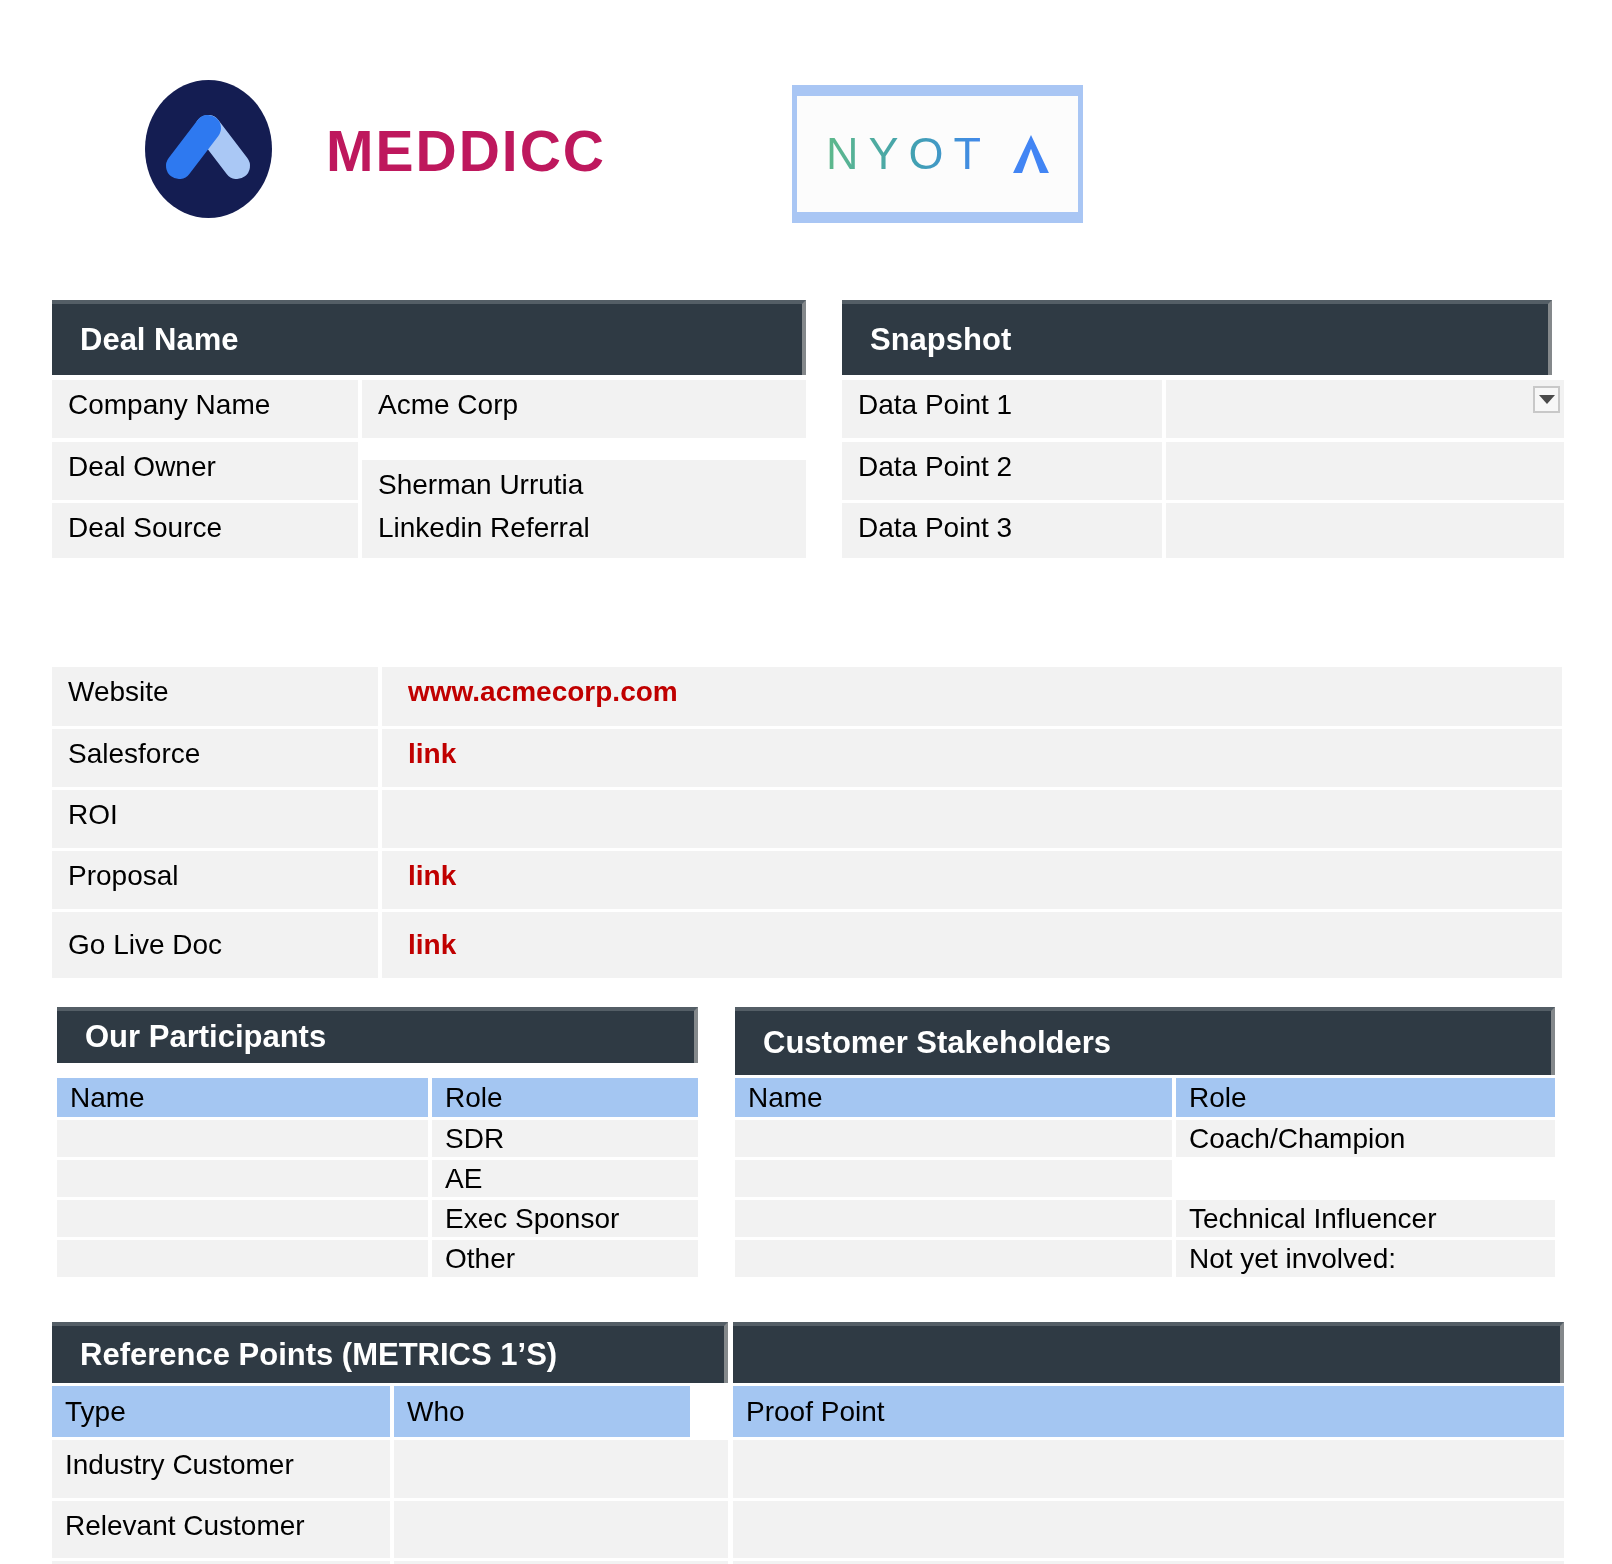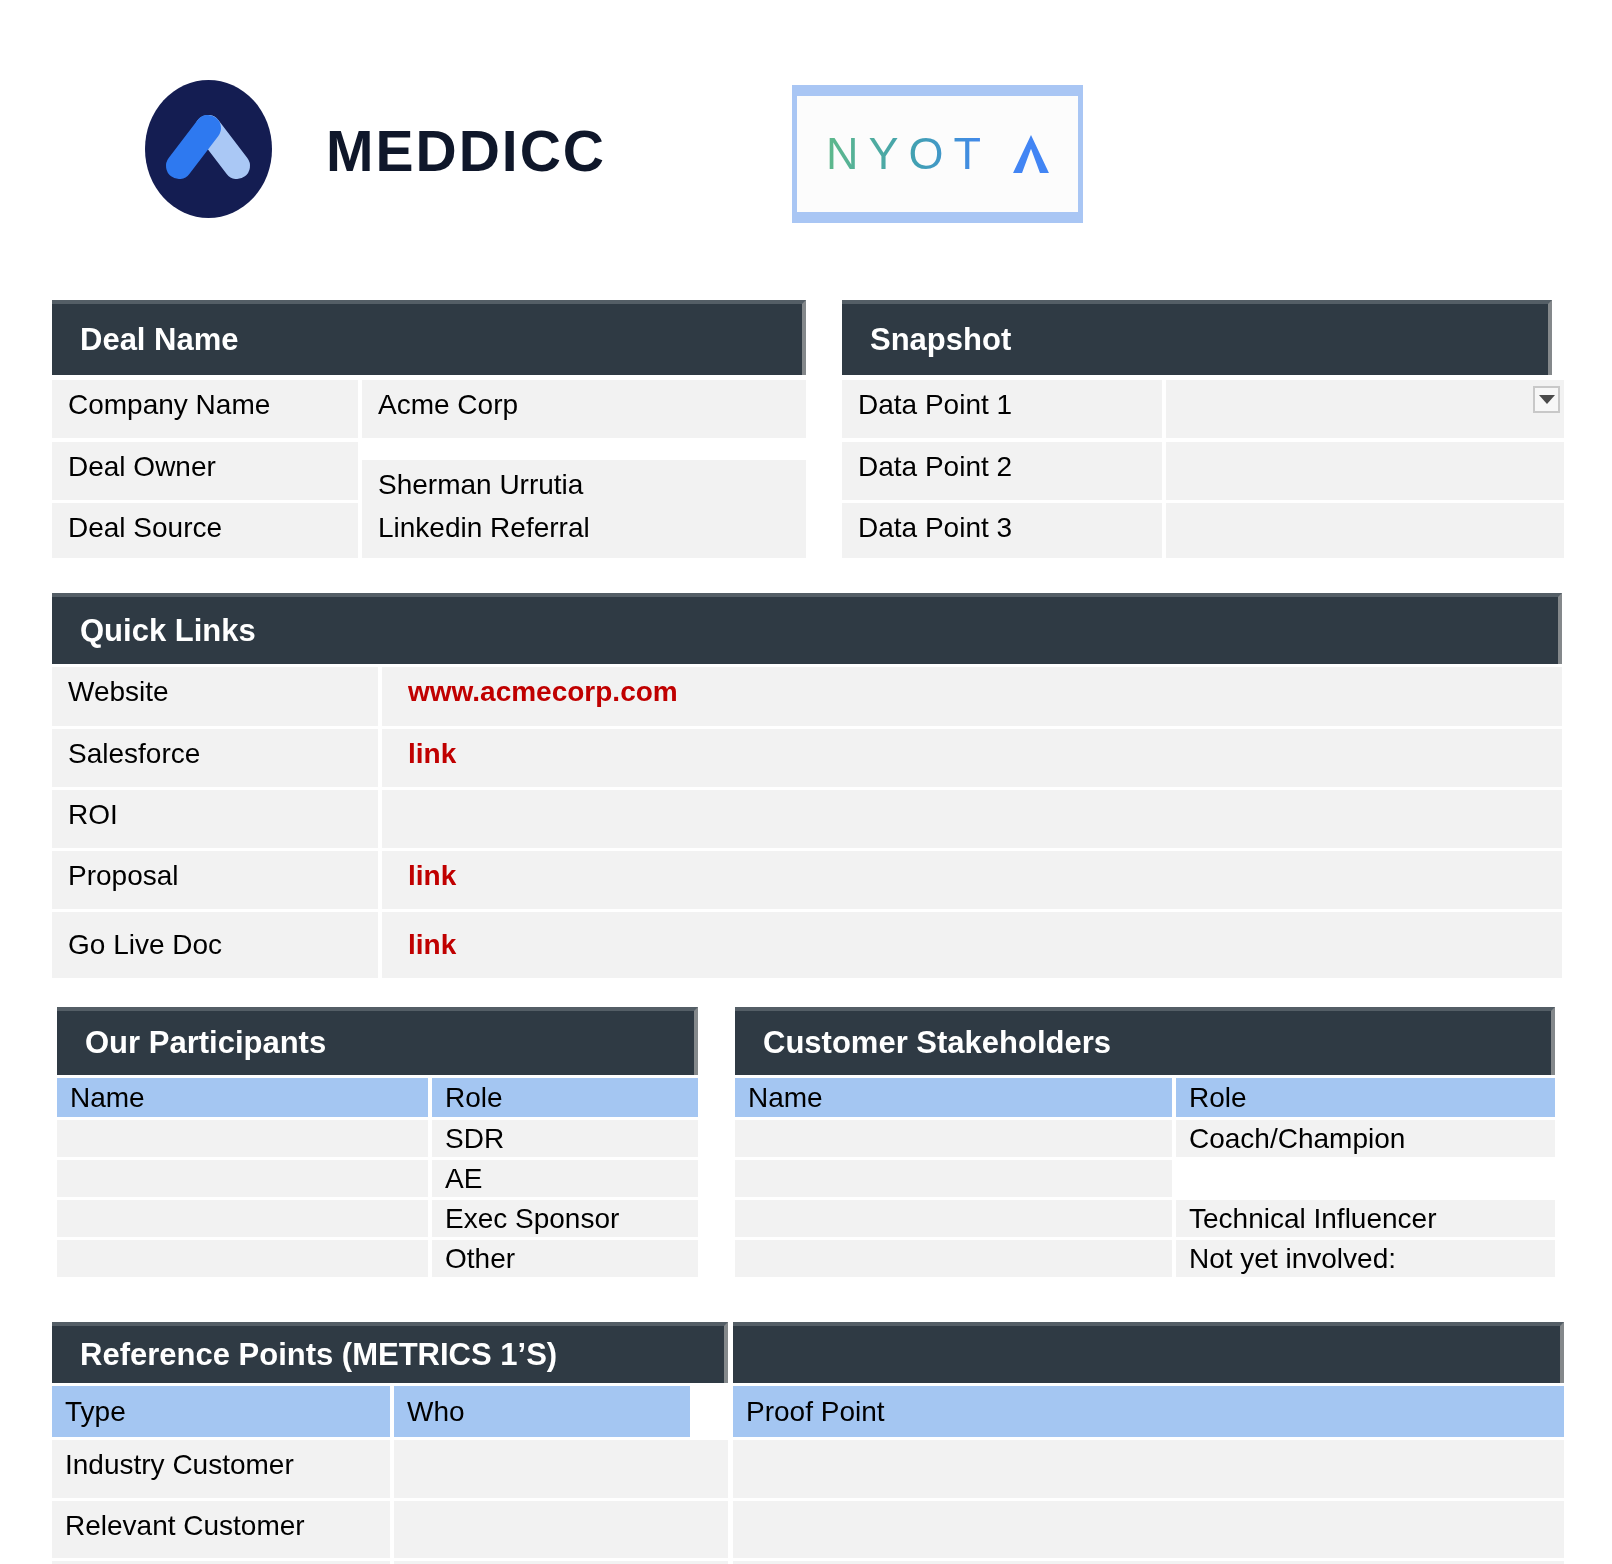--- a/index.html
+++ b/index.html
@@ -25,21 +25,21 @@
     background:#a4c6f2; font-size:28px; color:#000;
     display:flex; align-items:center; padding-left:13px;
   }
   .smallrow {
     background:#f2f2f2; font-size:28px; color:#000;
     display:flex; align-items:center; padding-left:13px;
   }
   .redlink { color:#c00000; font-weight:700; padding-left:10px; cursor:pointer; }
   
   .m-circle { border-radius:50%; background:#141d52; display:flex; align-items:center; justify-content:center; }
-  .m-word { font-size:57px; font-weight:700; letter-spacing:2px; color:#0f172a; }
+  .m-word { font-size:57px; font-weight:700; letter-spacing:2px; color:#be185d; }
   .nyota-box {
     background:#fcfcfc; border:5px solid #a9c6f4; border-top-width:11px; border-bottom-width:11px;
     display:flex; align-items:center; justify-content:center; gap:22px;
   }
   .nyota-letters {
     font-size:45px; letter-spacing:10px; font-weight:400;
     background:linear-gradient(90deg,#5eb98b 0%,#41a0b3 55%,#4285f4 100%);
     -webkit-background-clip:text; background-clip:text; color:transparent;
   }
   
@@ -89,43 +89,40 @@
   <div class="abs cell" style="left:842px;top:380px;width:320px;height:58px">Data Point 1</div>
   <div class="abs cell" style="left:1166px;top:380px;width:398px;height:58px"></div>
   <div class="abs cell" style="left:842px;top:442px;width:320px;height:58px">Data Point 2</div>
   <div class="abs cell" style="left:1166px;top:442px;width:398px;height:58px"></div>
   <div class="abs cell" style="left:842px;top:503px;width:320px;height:55px">Data Point 3</div>
   <div class="abs cell" style="left:1166px;top:503px;width:398px;height:55px"></div>
   <div class="abs dd-btn" style="left:1533px;top:386px;width:27px;height:27px">
     <span class="dd-tri"></span>
   </div>
 
-  <div class="abs hdr" style="left:52px;top:593px;width:1510px;height:71px">
-    <span>Quick Links</span>
-  </div>
   <div class="abs cell" style="left:52px;top:667px;width:326px;height:59px">Website</div>
   <div class="abs cell" style="left:382px;top:667px;width:1180px;height:59px">
     <span class="redlink">www.acmecorp.com</span>
   </div>
   <div class="abs cell" style="left:52px;top:729px;width:326px;height:58px">Salesforce</div>
   <div class="abs cell" style="left:382px;top:729px;width:1180px;height:58px">
     <span class="redlink">link</span>
   </div>
   <div class="abs cell" style="left:52px;top:790px;width:326px;height:58px">ROI</div>
   <div class="abs cell" style="left:382px;top:790px;width:1180px;height:58px"></div>
   <div class="abs cell" style="left:52px;top:851px;width:326px;height:58px">Proposal</div>
   <div class="abs cell" style="left:382px;top:851px;width:1180px;height:58px">
     <span class="redlink">link</span>
   </div>
   <div class="abs cell" style="left:52px;top:912px;width:326px;height:66px;align-items:center;padding-top:0">Go Live Doc</div>
   <div class="abs cell" style="left:382px;top:912px;width:1180px;height:66px;align-items:center;padding-top:0">
     <span class="redlink">link</span>
   </div>
 
-  <div class="abs hdr" style="left:57px;top:1007px;width:641px;height:68px">
+  <div class="abs hdr" style="left:57px;top:1007px;width:641px;height:56px">
     <span>Our Participants</span>
   </div>
   <div class="abs blue" style="left:57px;top:1078px;width:371px;height:39px">Name</div>
   <div class="abs blue" style="left:432px;top:1078px;width:266px;height:39px">Role</div>
   <div class="abs smallrow" style="left:57px;top:1120px;width:371px;height:37px"></div>
   <div class="abs smallrow" style="left:432px;top:1120px;width:266px;height:37px">SDR</div>
   <div class="abs smallrow" style="left:57px;top:1160px;width:371px;height:37px"></div>
   <div class="abs smallrow" style="left:432px;top:1160px;width:266px;height:37px">AE</div>
   <div class="abs smallrow" style="left:57px;top:1200px;width:371px;height:37px"></div>
   <div class="abs smallrow" style="left:432px;top:1200px;width:266px;height:37px">Exec Sponsor</div>

